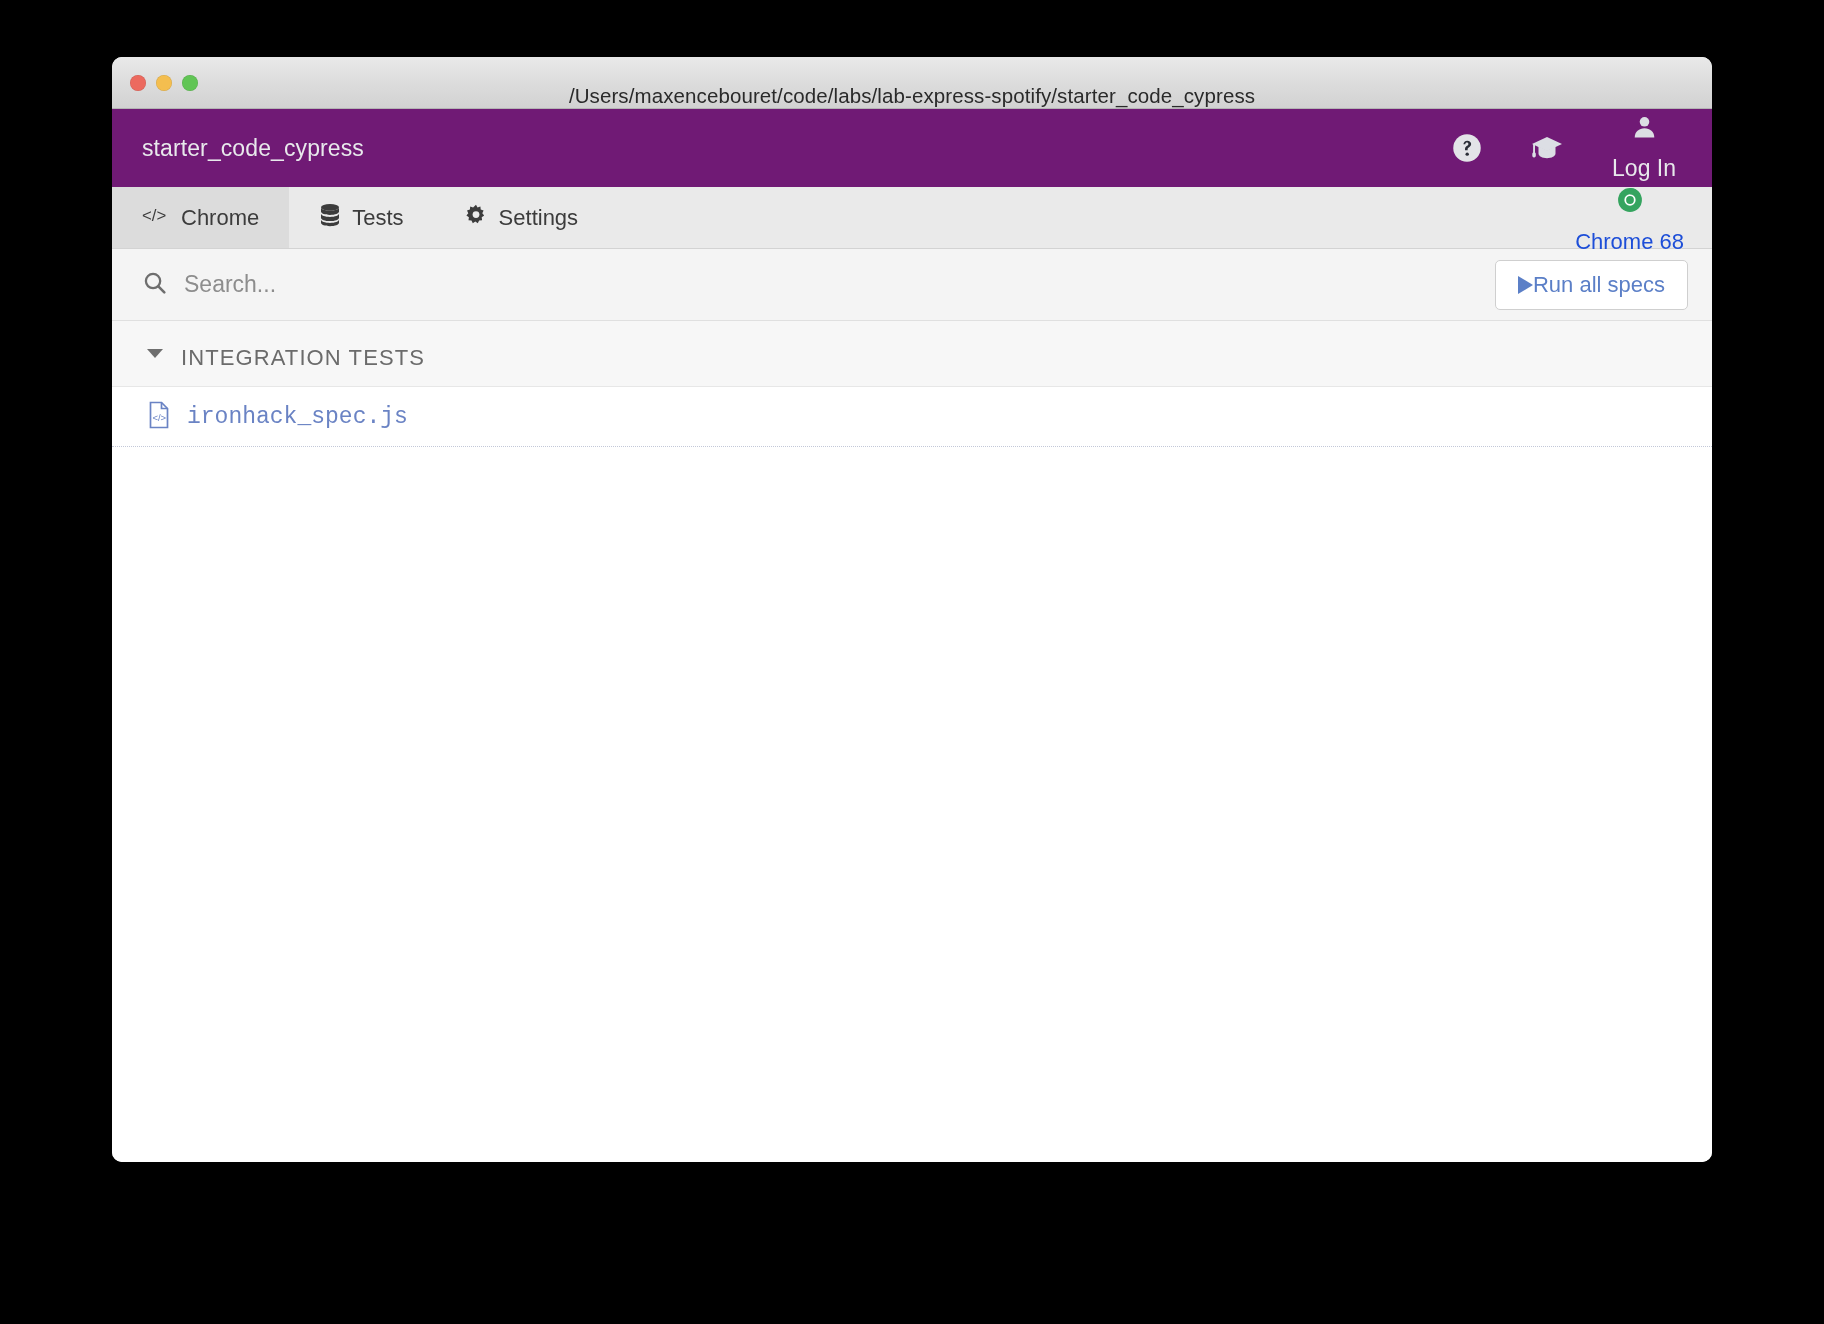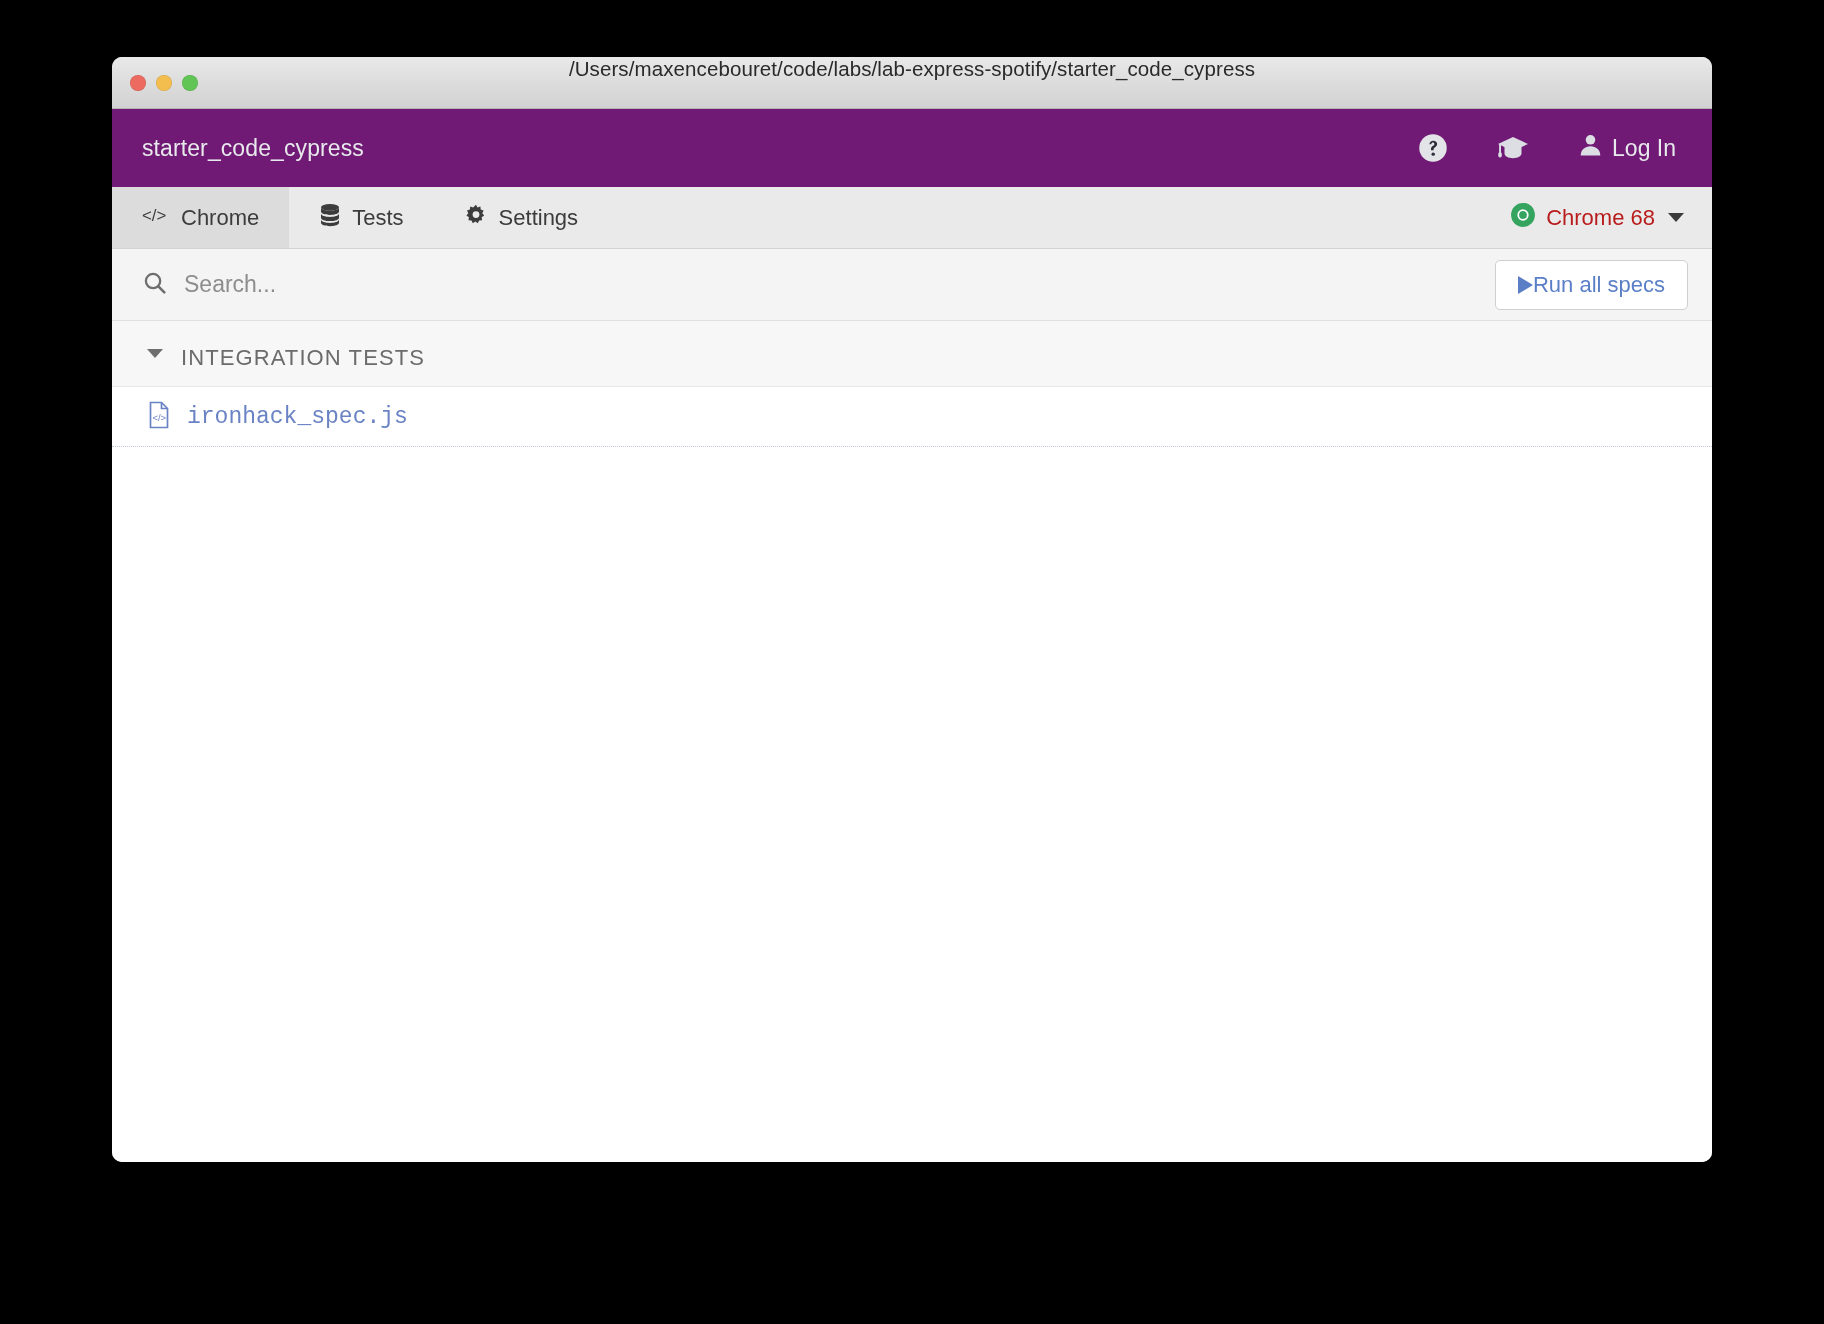--- a/index.html
+++ b/index.html
@@ -21,21 +21,21 @@
     box-shadow: 0 6px 28px rgba(0,0,0,0.55);
   }
 
   
   .titlebar {
     position: relative;
     height: 52px;
     background: linear-gradient(to bottom, #e9e9e9 0%, #dcdcdc 52%, #d2d2d2 100%);
     border-bottom: 1px solid #b4b4b4;
     display: flex;
-    align-items: flex-start;
+    align-items: flex-end;
   }
   .traffic {
     position: absolute;
     left: 18px; top: 0; height: 52px;
     display: flex; align-items: center; gap: 10px;
   }
   .light { width: 16px; height: 16px; border-radius: 50%; display: block; }
   .light.red    { background: #ec6a5f; box-shadow: inset 0 0 0 0.5px rgba(0,0,0,.12); }
   .light.yellow { background: #f4be4f; box-shadow: inset 0 0 0 0.5px rgba(0,0,0,.12); }
   .light.green  { background: #61c555; box-shadow: inset 0 0 0 0.5px rgba(0,0,0,.12); }
@@ -63,21 +63,21 @@
   }
   .header-right {
     margin-left: auto;
     display: flex;
     align-items: center;
     gap: 48px;
   }
   .hdr-icon { display: flex; align-items: center; cursor: pointer; }
   .login-btn {
     display: flex; align-items: center; gap: 9px;
-    color: #e8e9ec; font-size: 23px; cursor: pointer;
+    color: #e8e9ec; font-size: 23px; cursor: pointer; flex-direction: column;
   }
 
   
   .tabs-row {
     height: 62px;
     background: #eaeaea;
     border-bottom: 1px solid #d3d3d3;
     display: flex;
     align-items: stretch;
   }
@@ -89,23 +89,24 @@
     cursor: pointer;
     user-select: none;
   }
   .tab.active { background: #dcdcdc; }
   .tab .tab-label { line-height: 1; }
   .browser-select {
     margin-left: auto;
     display: flex; align-items: center; gap: 10px;
     padding: 0 28px;
     font-size: 22px;
-    color: #b91c1c;
-    cursor: pointer;
-    user-select: none;
+    color: #1d4ed8;
+    cursor: pointer;
+    user-select: none;
+    flex-direction: column;
   }
   .caret {
     width: 0; height: 0;
     border-left: 8px solid transparent;
     border-right: 8px solid transparent;
     border-top: 9px solid #3b3b3b;
     margin-left: 3px;
   }
 
   

